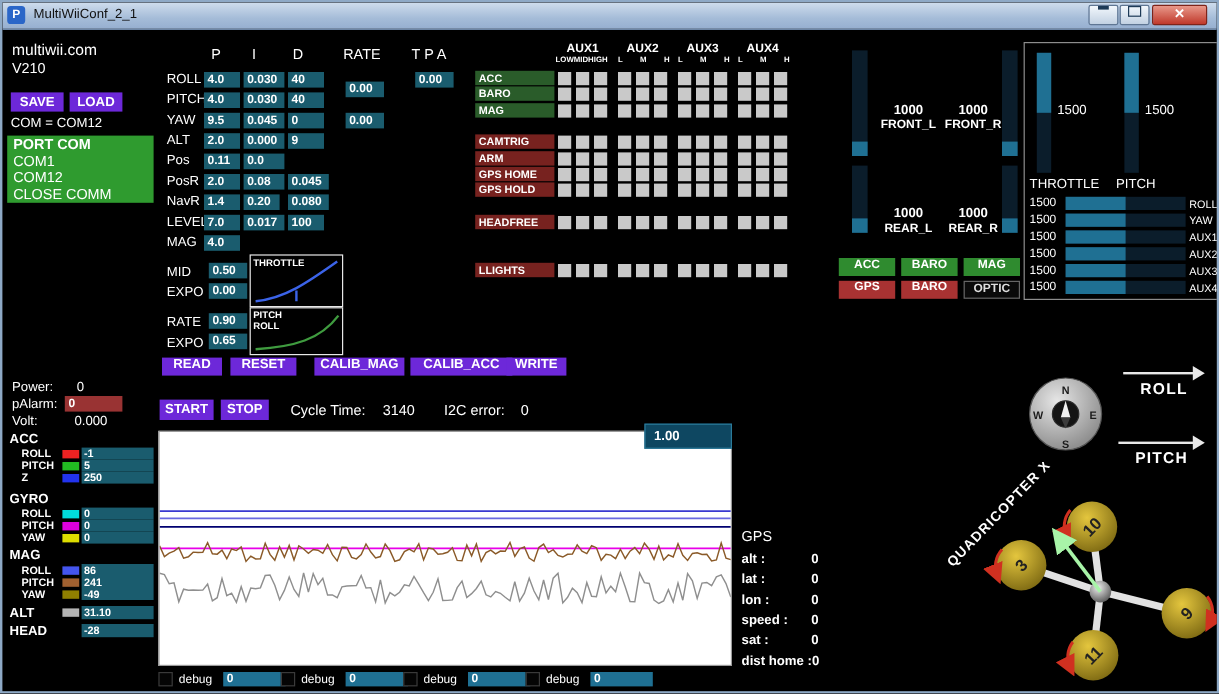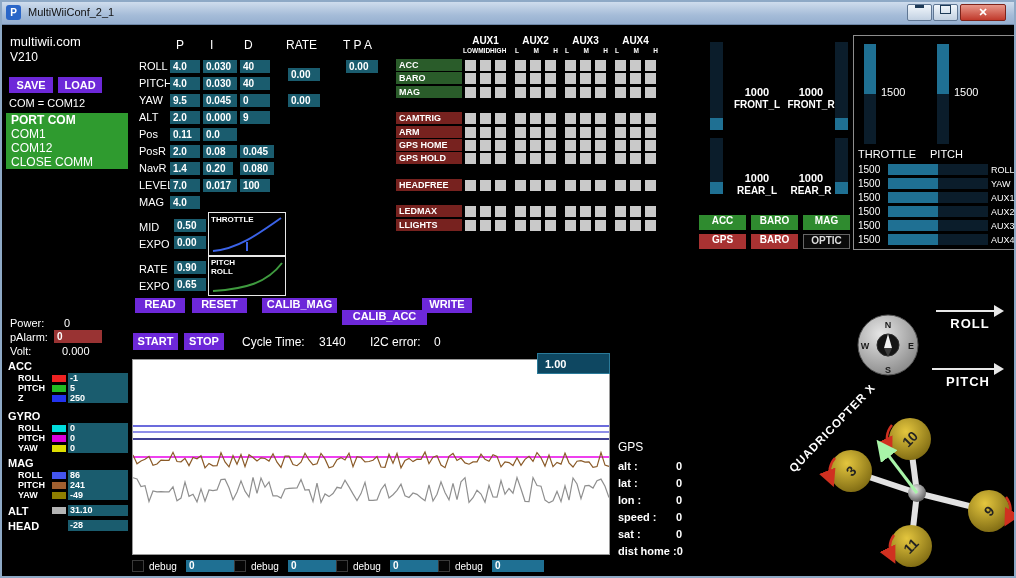--- a/index.html
+++ b/index.html
@@ -169,21 +169,21 @@
     <div class="cap" style="top:1px">PITCH</div>
     <div class="cap" style="top:10px">ROLL</div>
     <svg width="76" height="38">
       <path d="M4,34 C 36,32 58,26 73,6" fill="none" stroke="#3f9b3f" stroke-width="2"></path>
     </svg>
   </div>
 
   <div class="gbtn" style="left:133px;top:296px;width:50px">READ</div>
   <div class="gbtn" style="left:190px;top:296px;width:55px">RESET</div>
   <div class="gbtn" style="left:260px;top:296px;width:75px">CALIB_MAG</div>
-  <div class="gbtn" style="left:340px;top:308px;width:85px">CALIB_ACC</div>
+  <div class="gbtn" style="left:340px;top:296px;width:85px">CALIB_ACC</div>
   <div class="gbtn" style="left:420px;top:296px;width:50px">WRITE</div>
 
   <div class="aux-h" style="left:463px">AUX1</div>
   <div class="aux-h" style="left:513px">AUX2</div>
   <div class="aux-h" style="left:563px">AUX3</div>
   <div class="aux-h" style="left:613px">AUX4</div>
   <div class="aux-sub" style="left:461px">
     <span>LOW</span>
       <span>MID</span>
       <span>HIGH</span>
@@ -318,37 +318,20 @@
         <div class="aux-cell grp"></div>
         <div class="aux-cell"></div>
         <div class="aux-cell"></div>
         <div class="aux-cell grp"></div>
         <div class="aux-cell"></div>
         <div class="aux-cell"></div>
       </div>
     </div>
   <div class="aux-row" style="top:177px">
       <div class="aux-label r">HEADFREE</div>
-      <div class="aux-cells">
-        <div class="aux-cell"></div>
-        <div class="aux-cell"></div>
-        <div class="aux-cell"></div>
-        <div class="aux-cell grp"></div>
-        <div class="aux-cell"></div>
-        <div class="aux-cell"></div>
-        <div class="aux-cell grp"></div>
-        <div class="aux-cell"></div>
-        <div class="aux-cell"></div>
-        <div class="aux-cell grp"></div>
-        <div class="aux-cell"></div>
-        <div class="aux-cell"></div>
-      </div>
-    </div>
-  <div class="aux-row" style="top:203px">
-      <div class="aux-label r">LEDMAX</div>
       <div class="aux-cells">
         <div class="aux-cell"></div>
         <div class="aux-cell"></div>
         <div class="aux-cell"></div>
         <div class="aux-cell grp"></div>
         <div class="aux-cell"></div>
         <div class="aux-cell"></div>
         <div class="aux-cell grp"></div>
         <div class="aux-cell"></div>
         <div class="aux-cell"></div>

